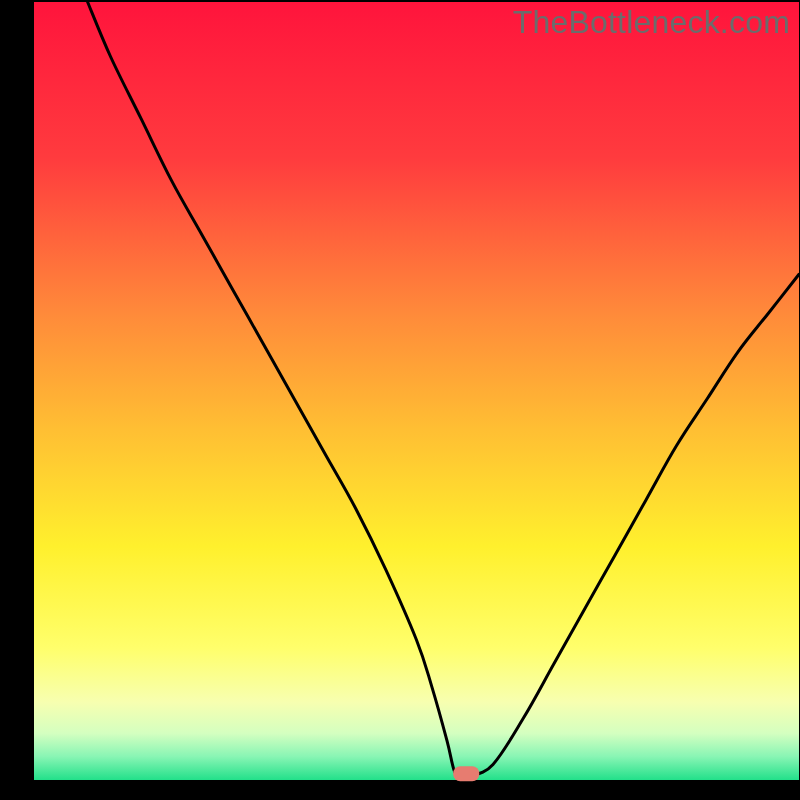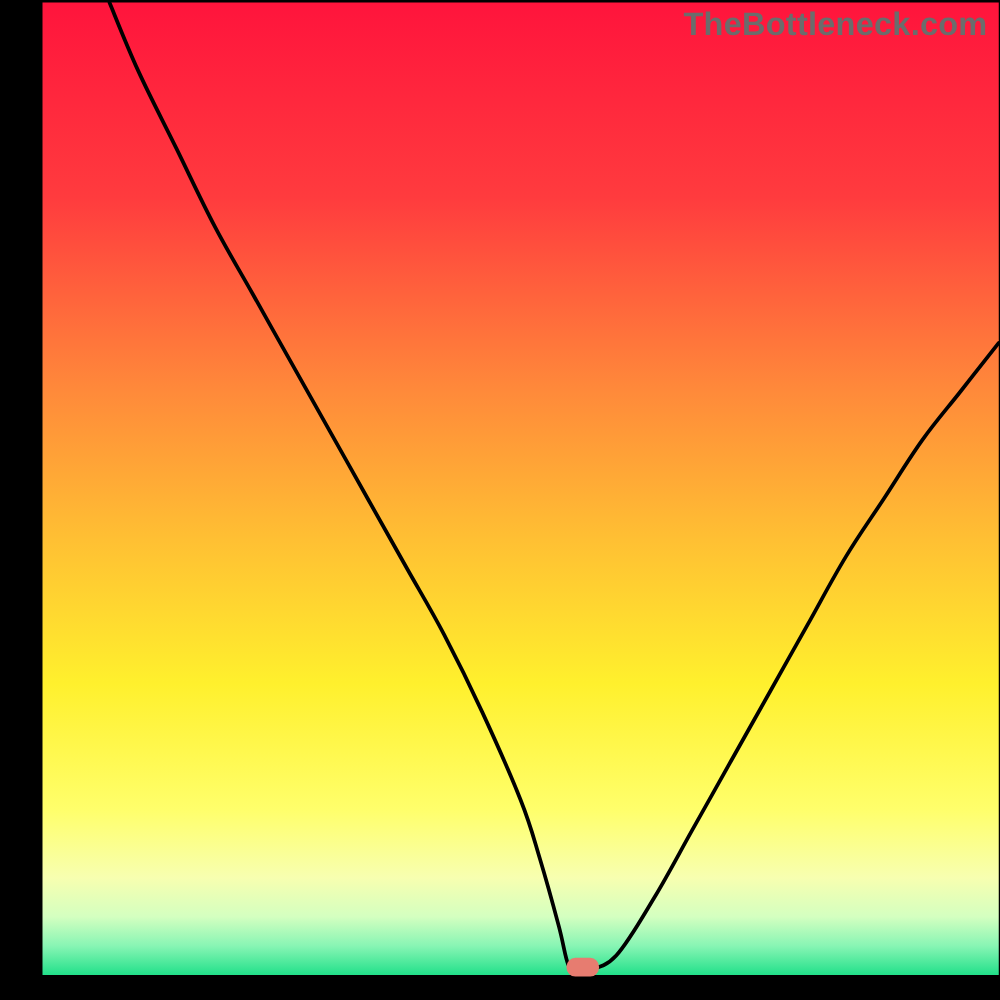--- a/index.html
+++ b/index.html
@@ -16,22 +16,22 @@
     height: 800px;
   }
   svg {
     display: block;
   }
   .watermark {
     position: absolute;
     top: 4px;
     right: 10px;
     font-family: Arial, Helvetica, sans-serif;
-    font-size: 26px;
-    font-weight: 700;
+    font-size: 32px;
+    font-weight: 400;
     color: #6c6c6c;
     letter-spacing: 0.2px;
   }
 </style>
 </head>
 <body>
 
 <div class="chart-wrap">
   <svg id="chart-svg" width="800" height="800" viewBox="0 0 800 800">
     <defs>

